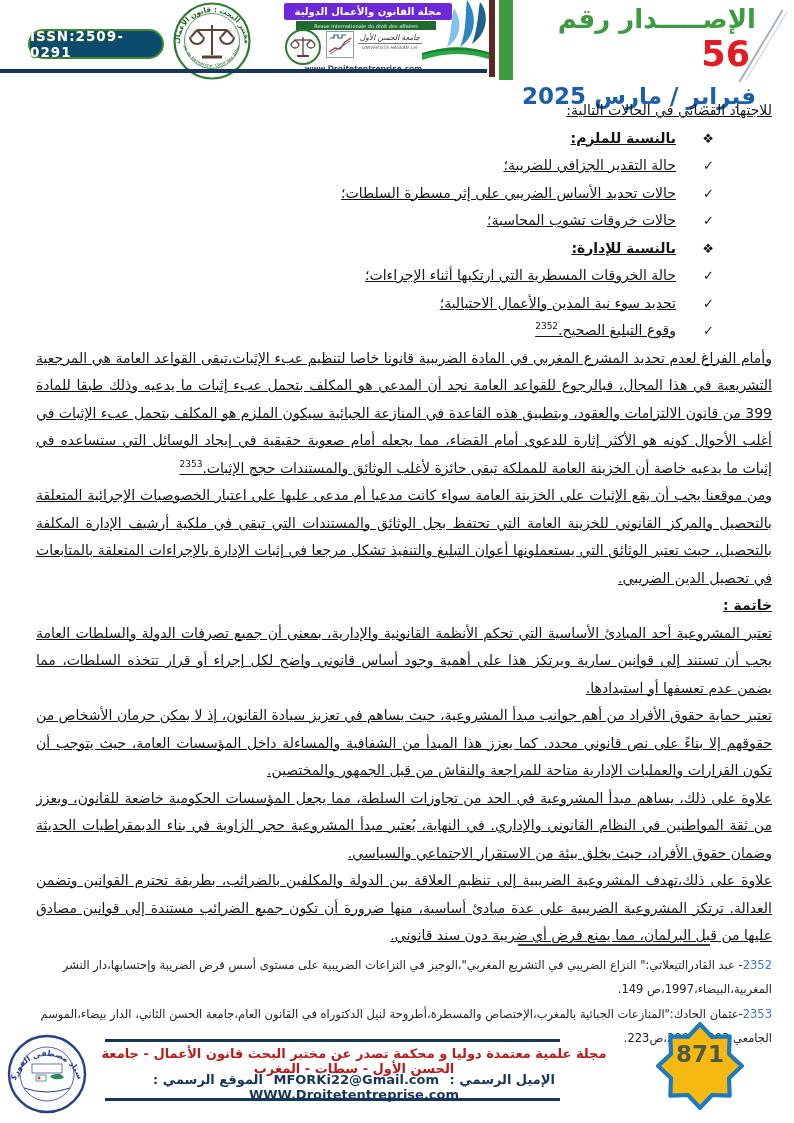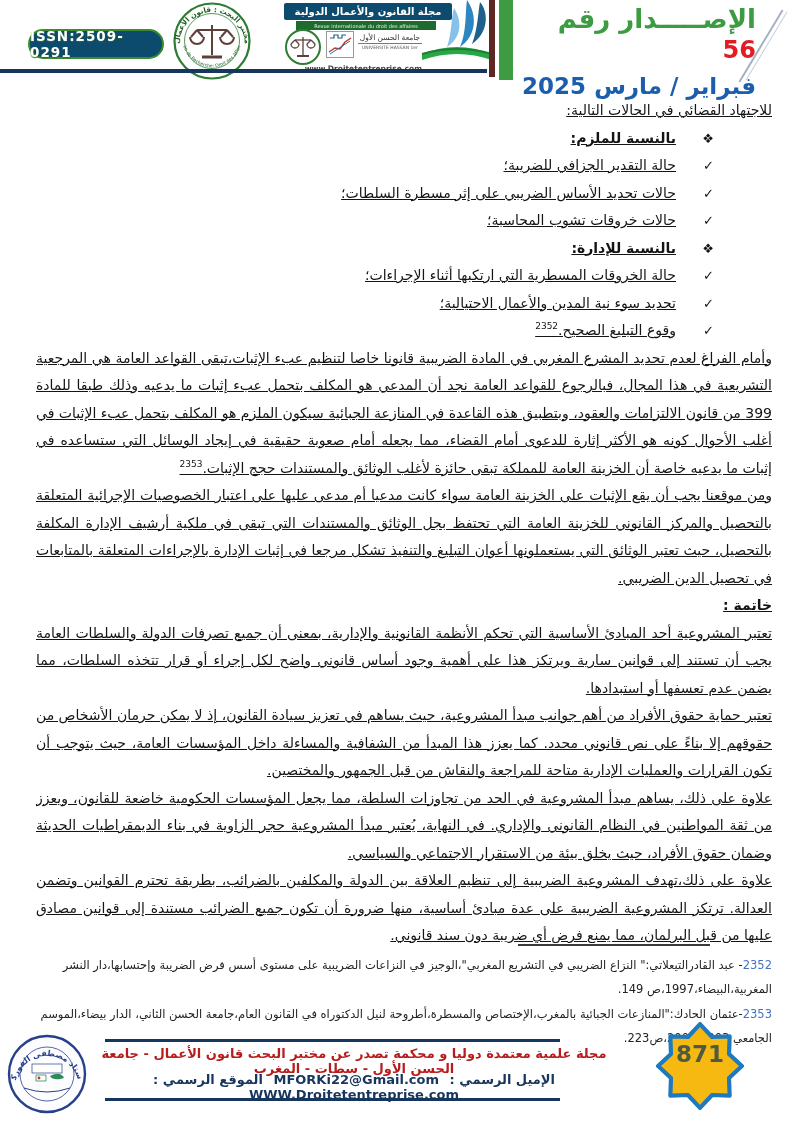--- a/index.html
+++ b/index.html
@@ -15,44 +15,44 @@
     position:absolute; left:28px; top:29px; width:136px; height:30px;
     background:#0c4a6e; border:2px solid #3C8B2D; border-radius:15px;
     color:#fff; font-weight:bold; font-size:13.5px; letter-spacing:1px;
     display:flex; align-items:center; justify-content:center;
     text-shadow:0 1px 1px #2e6b22;
   }
   .lab-logo { position:absolute; left:170px; top:1px; }
   .journal-block { position:absolute; left:282px; top:2px; width:206px; height:72px; }
   .j-banner {
     position:absolute; top:1px; right:36px; width:168px; height:17px;
-    background:#0c4a6e; color:#fff; font-size:10px; font-weight:bold;
+    background:#6d28d9; color:#fff; font-size:10px; font-weight:bold;
     display:flex; align-items:center; justify-content:center; direction:rtl;
     border-radius:2px;
   }
   .j-subbanner {
     position:absolute; top:19px; right:52px; width:140px; height:9px;
     background:#1F6B2F; color:#eaf5ea; font-size:5px;
     display:flex; align-items:center; justify-content:center;
   }
   .j-mini-logo { position:absolute; top:27px; left:3px; }
   .j-chart { position:absolute; top:29px; left:44px; }
-  .j-univ { position:absolute; top:31px; left:76px; width:64px; text-align:center; }
+  .j-univ { position:absolute; top:31px; left:76px; width:64px; text-align:center;font-style:italic; }
   .j-univ .ar { font-size:7.5px; color:#333; border-bottom:1px solid #777; padding-bottom:1px; direction:rtl; }
   .j-univ .fr { font-size:4.5px; color:#555; margin-top:1px; }
   .j-feathers { position:absolute; top:-2px; left:138px; }
   .j-site {
     position:absolute; top:62px; right:66px; font-size:7.5px; font-weight:bold; color:#444;
   }
   .header-rule { position:absolute; top:69px; left:0; width:487px; height:4px; background:#17365D; }
   .vbar-maroon { position:absolute; left:489px; top:0; width:6px; height:77px; background:#5E2723; }
   .vbar-green  { position:absolute; left:499px; top:0; width:14px; height:80px; background:#3D9B42; }
   .issue-block { position:absolute; left:520px; top:4px; width:236px; text-align:right; direction:rtl; }
   .issue-line1 { font-size:26px; font-weight:bold; color:#3D9B42; }
-  .issue-line1 .num { color:#E31B23; font-size:24px; }
+  .issue-line1 .num { color:#E31B23; font-size:35px; margin-right:6px; }
   .issue-line2 { font-size:23px; font-weight:bold; color:#1B5EAB; margin-top:9px; }
   .header-slash {
     position:absolute; left:760px; top:4px; width:2px; height:84px;
     background:#A5B2C0; transform:rotate(31deg);
   }
   .header-slash2 {
     position:absolute; left:766px; top:6px; width:1px; height:80px;
     background:#C6CFDA; transform:rotate(31deg);
   }
 

